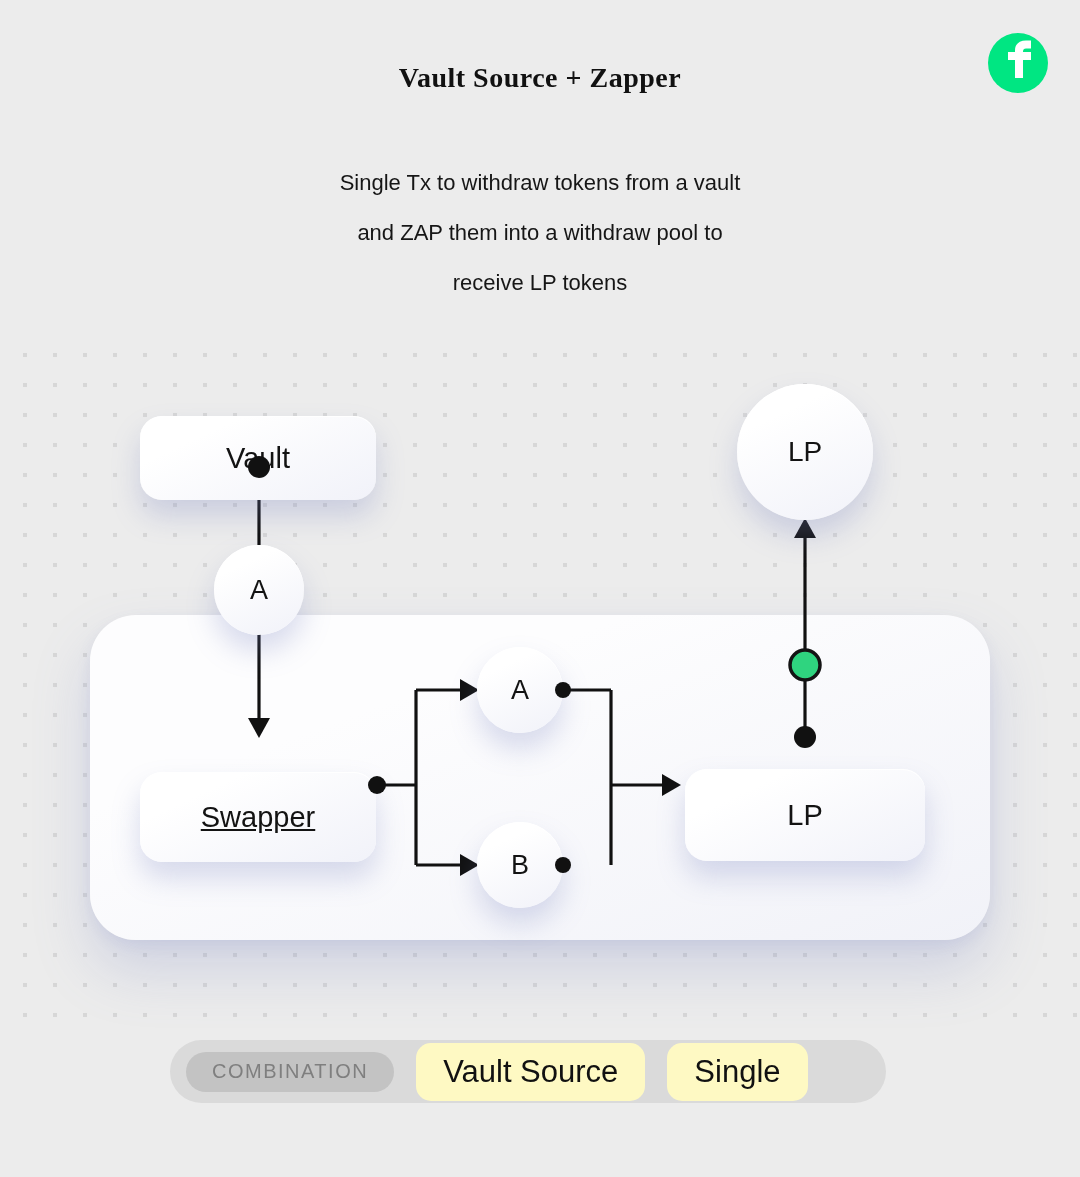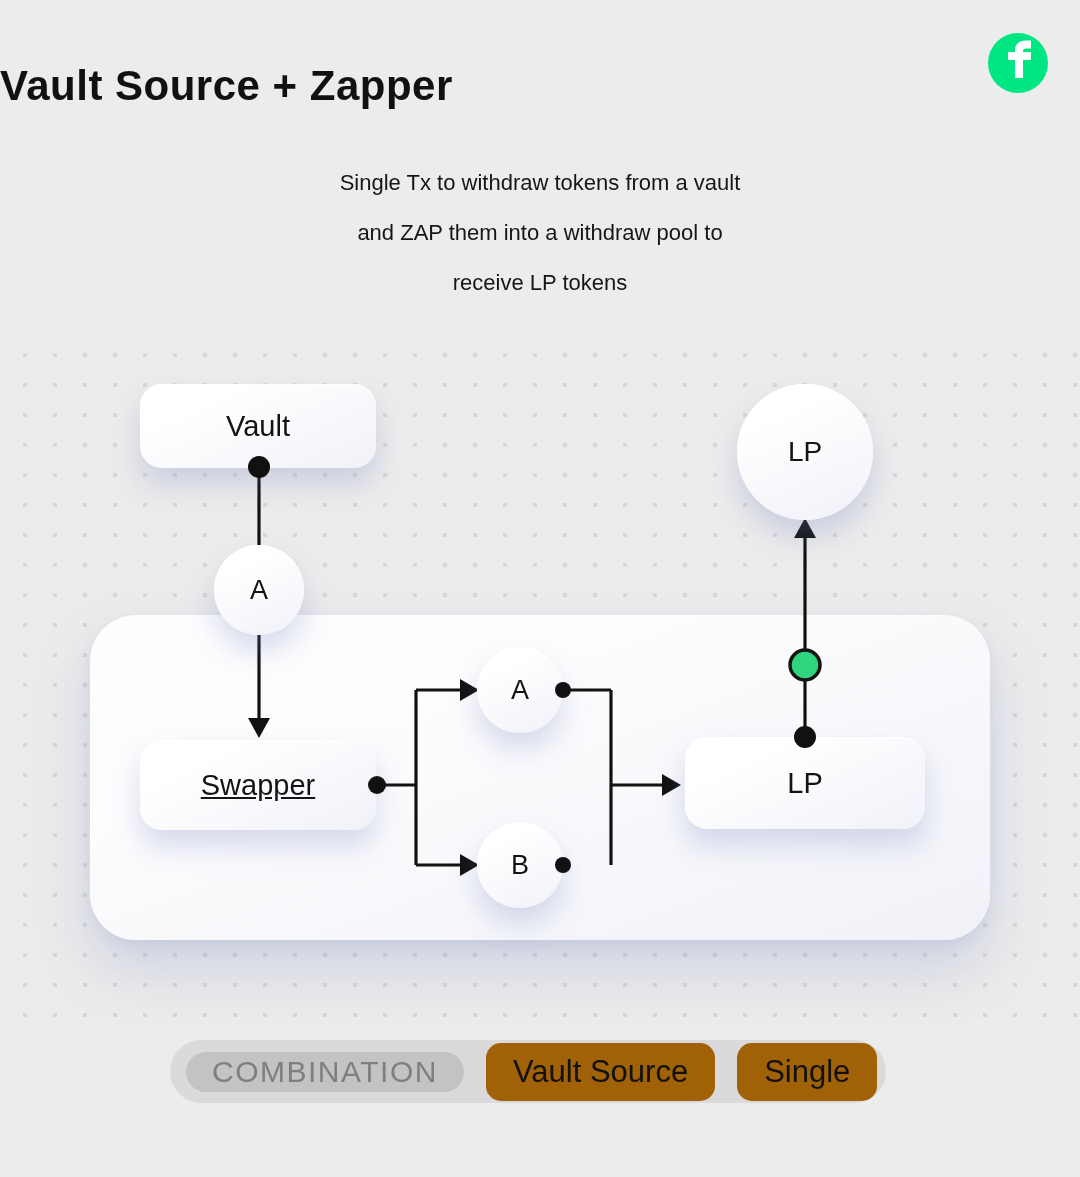--- a/index.html
+++ b/index.html
@@ -9,22 +9,22 @@
     font-family:"Liberation Sans",sans-serif;color:#111;
   }
   
   .dots{
     position:absolute;left:0;top:330px;width:1080px;height:690px;z-index:0;
     background-image:radial-gradient(#d7d7d7 2.2px, transparent 2.3px);
     background-size:30px 30px;background-position:10px 10px;
   }
   
   .title{
-    position:absolute;left:0;top:62px;width:100%;z-index:5;
-    font-size:42px;font-weight:700;letter-spacing:.5px;
+    position:absolute;left:0;top:62px;width:100%;text-align:center;z-index:5;
+    font-size:28px;font-weight:700;letter-spacing:.5px;font-family:Liberation Serif, serif;
   }
   .subtitle{
     position:absolute;left:0;top:158px;width:100%;text-align:center;z-index:5;
     font-size:22px;font-weight:400;line-height:50px;color:#161616;
   }
   .logo{position:absolute;left:988px;top:33px;width:60px;height:60px;z-index:5;}
   
   .panel{
     position:absolute;left:90px;top:615px;width:900px;height:325px;z-index:1;
     border-radius:46px;
@@ -32,41 +32,41 @@
     box-shadow:0 30px 55px rgba(125,135,195,.25),0 6px 14px rgba(125,135,195,.12);
   }
   svg.connectors{position:absolute;left:0;top:0;z-index:2;}
   svg.overlay{position:absolute;left:0;top:0;z-index:4;pointer-events:none;}
   .node-box,.node-circle{
     position:absolute;z-index:3;display:flex;align-items:center;justify-content:center;
     background:linear-gradient(155deg,#ffffff 25%,#f1f2f9);
     box-shadow:0 16px 28px rgba(120,130,190,.28), inset 0 1px 0 #fff;
     font-size:29px;font-weight:500;color:#131313;
   }
-  .node-box{border-radius:22px;}
+  .node-box{border-radius:22px;margin-top:32px;}
   .node-circle{border-radius:50%;}
   .n-vault{left:140px;top:384px;width:236px;height:84px;}
   .n-tokena-top{left:214px;top:545px;width:90px;height:90px;font-size:27px;}
   .n-swapper{left:140px;top:740px;width:236px;height:90px;text-decoration:underline;}
   .n-tokena{left:477px;top:647px;width:86px;height:86px;font-size:27px;}
   .n-tokenb{left:477px;top:822px;width:86px;height:86px;font-size:27px;}
   .n-lpbox{left:685px;top:737px;width:240px;height:92px;}
   .n-lpcircle{left:737px;top:384px;width:136px;height:136px;font-size:28px;}
   
   .legend{
     position:absolute;left:170px;top:1040px;width:716px;height:63px;z-index:5;
     border-radius:32px;background:#dadada;display:flex;align-items:center;
   }
   .legend-badge{
     margin-left:16px;height:40px;padding:0 26px;border-radius:20px;background:#c3c3c3;
-    color:#7f7f7f;font-size:30px;font-weight:500;letter-spacing:1.5px;
+    color:#7f7f7f;font-size:20px;font-weight:500;letter-spacing:1.5px;
     display:flex;align-items:center;justify-content:center;
   }
   .legend-pill{
-    margin-left:22px;height:52px;padding:3px 27px;border-radius:15px;background:#a16207;
+    margin-left:22px;height:52px;padding:3px 27px;border-radius:15px;background:#fef9c3;
     color:#111;font-size:31px;font-weight:500;
     display:flex;align-items:center;justify-content:center;
   }
 </style>
 </head>
 <body>
 
 <div class="stage">
 
   <div class="dots"></div>

